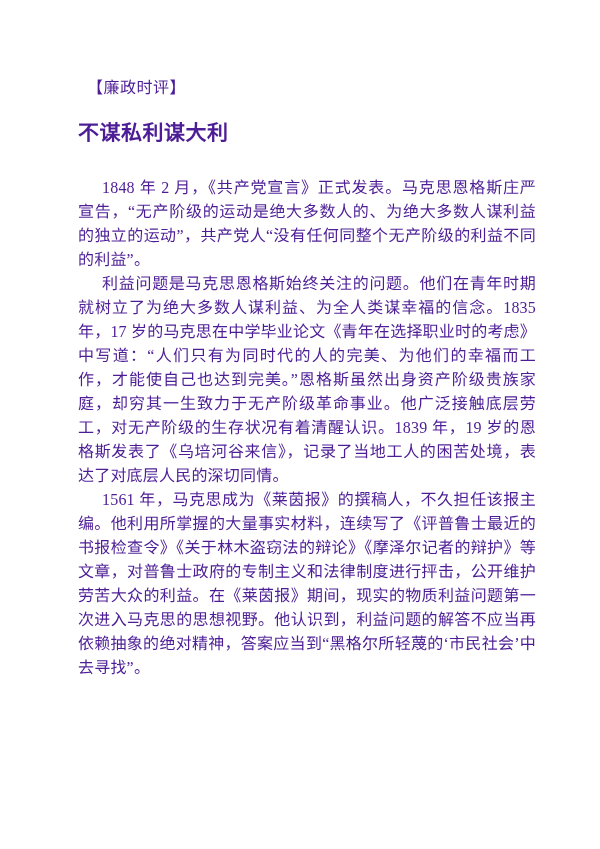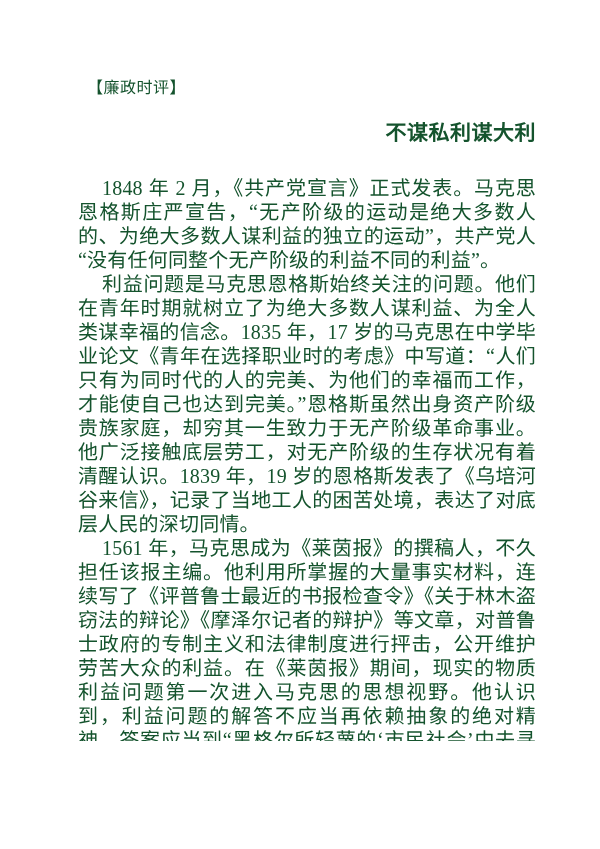--- a/index.html
+++ b/index.html
@@ -7,52 +7,52 @@
     padding: 0;
     background: #ffffff;
   }
   .page {
     position: relative;
     width: 600px;
     height: 741px;
     background: #ffffff;
     overflow: hidden;
     font-family: "Liberation Serif", "DejaVu Serif", serif;
-    color: #14532d;
+    color: #4c1d95;
   }
   .column-tag {
     position: absolute;
     left: 87px;
     top: 79px;
     font-size: 16px;
     line-height: 18px;
     letter-spacing: 0.5px;
     white-space: nowrap;
   }
   .article-title {
     position: absolute;
     left: 78px;
     top: 120px;
     width: 458px;
-    text-align: right;
+    text-align: left;
     font-size: 21px;
     font-weight: bold;
     line-height: 26px;
     letter-spacing: 0.5px;
   }
   .body-text {
     position: absolute;
     left: 78px;
     top: 176px;
     width: 458px;
   }
   .body-text p {
     margin: 0;
     padding: 0;
-    font-size: 20px;
+    font-size: 16px;
     line-height: 24px;
     text-align: justify;
     text-justify: inter-ideograph;
     text-indent: 24px;
     letter-spacing: 0.2px;
   }
   .page-number {
     position: absolute;
     left: 78px;
     top: 786px;

